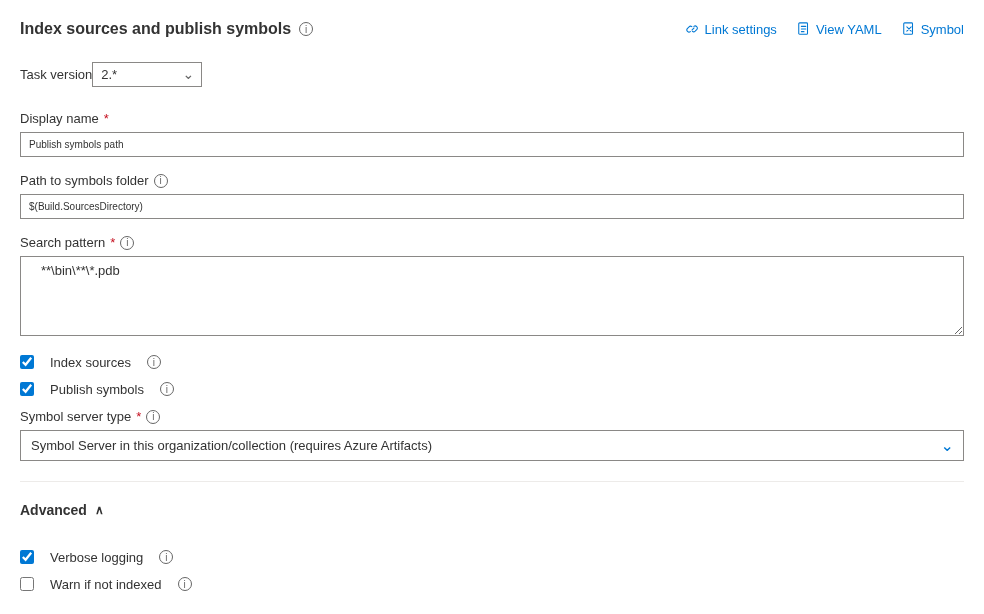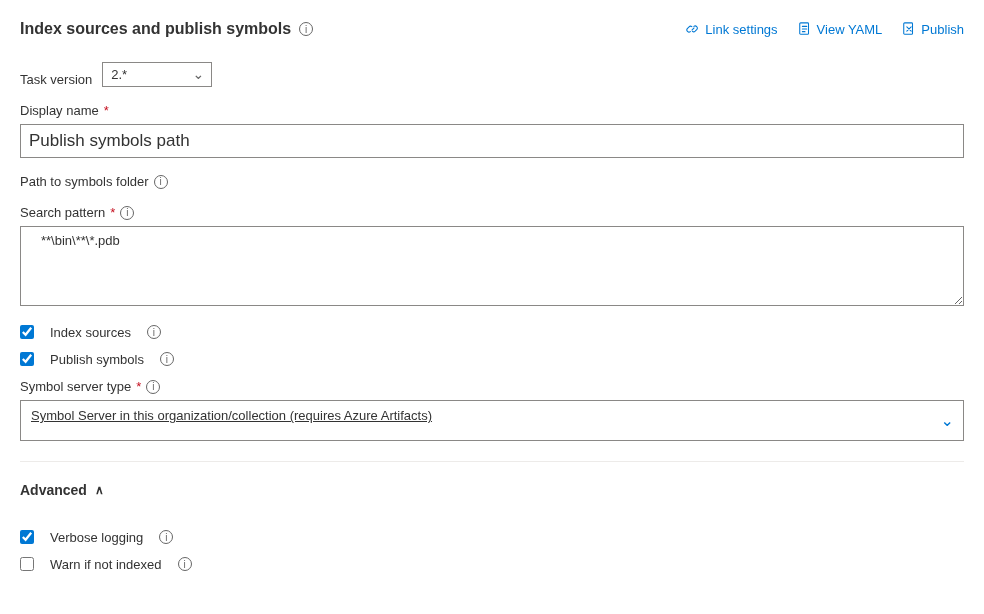--- a/index.html
+++ b/index.html
@@ -42,23 +42,22 @@
       color: #0078d4;
       cursor: pointer;
       font-size: 13px;
       text-decoration: none;
       background: none;
       border: none;
     }
 
     .task-version-row {
       display: flex;
-      align-items: flex-end;
-      gap: 10px;
-      margin-bottom: 16px;
+      align-items: center;
+      margin-bottom: 24px;
     }
     .task-version-label {
       font-size: 13px;
       color: #333;
     }
     .select-wrapper {
       position: relative;
       display: inline-block;
     }
     .select-wrapper select {
@@ -107,21 +106,21 @@
       border-radius: 50%;
       font-size: 10px;
       color: #666;
       cursor: default;
       flex-shrink: 0;
     }
     .form-input {
       width: 100%;
       border: 1px solid #8a8886;
       padding: 6px 8px;
-      font-size: 17px;
+      font-size: 10px;
       color: #333;
       outline: none;
       background: #fff;
     }
     .form-textarea {
       width: 100%;
       border: 1px solid #8a8886;
       padding: 6px 20px;
       font-size: 13px;
       color: #333;
@@ -150,29 +149,28 @@
       cursor: pointer;
     }
     .checkbox-label {
       font-size: 13px;
       color: #333;
     }
 
     .form-select-full {
       width: 100%;
       border: 1px solid #8a8886;
-      padding: 7px 30px 17px 10px;
+      padding: 7px 30px 7px 10px;
       font-size: 13px;
       color: #333;
       background: #fff;
       appearance: none;
       -webkit-appearance: none;
       cursor: pointer;
       outline: none;
-      text-decoration: underline;
     }
     .select-full-wrapper {
       position: relative;
     }
     .select-full-wrapper::after {
       content: '⌄';
       position: absolute;
       right: 10px;
       top: 50%;
       transform: translateY(-55%);
@@ -226,21 +224,21 @@
           <rect x="2" y="1" width="10" height="13" rx="1" stroke="#0078d4" stroke-width="1.2" fill="none"></rect>
           <path d="M5 5h5M5 8h5M5 11h3" stroke="#0078d4" stroke-width="1.2" stroke-linecap="round"></path>
         </svg>
         <span>View YAML</span>
       </button>
       <button class="header-action-btn">
         <svg width="14" height="14" viewBox="0 0 16 16" fill="none">
           <rect x="2" y="1" width="10" height="13" rx="1" stroke="#0078d4" stroke-width="1.2" fill="none"></rect>
           <path d="M5.5 5.5l5 5M10.5 5.5l-5 5" stroke="#0078d4" stroke-width="1.2" stroke-linecap="round"></path>
         </svg>
-        <span>Publish</span>
+        <span>Symbol</span>
       </button>
     </div>
   </div>
 
   <div class="task-version-row">
     <span class="task-version-label">Task version</span>
     <div class="select-wrapper">
       <select>
         <option>2.*</option>
         <option>1.*</option>
@@ -254,20 +252,21 @@
       <span class="required-star">*</span>
     </div>
     <input type="text" class="form-input" value="Publish symbols path" style="">
   </div>
 
   <div class="form-group">
     <div class="form-label">
       <span>Path to symbols folder</span>
       <span class="info-icon">i</span>
     </div>
+    <input type="text" class="form-input" value="$(Build.SourcesDirectory)" style="">
   </div>
 
   <div class="form-group">
     <div class="form-label">
       <span>Search pattern</span>
       <span class="required-star">*</span>
       <span class="info-icon">i</span>
     </div>
     <textarea class="form-textarea" style="">**\bin\**\*.pdb</textarea>
   </div>

